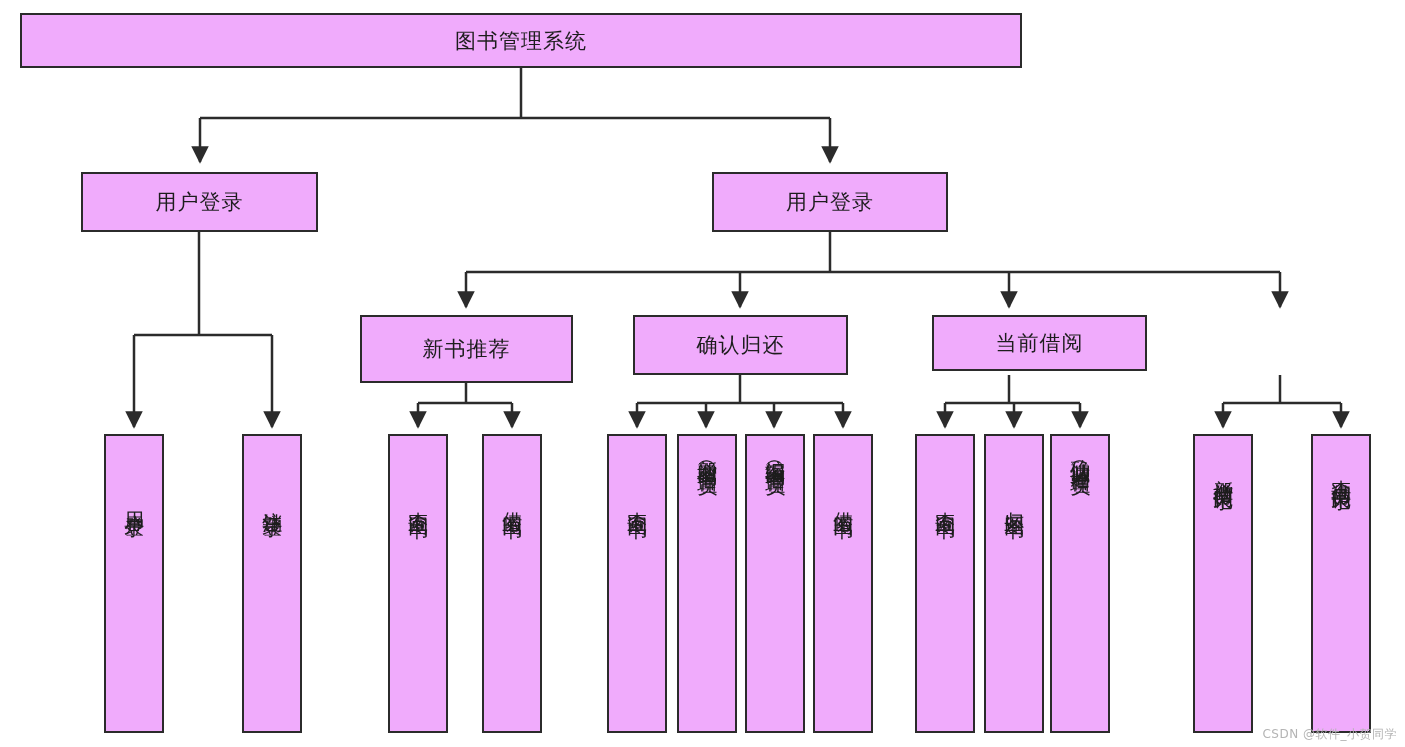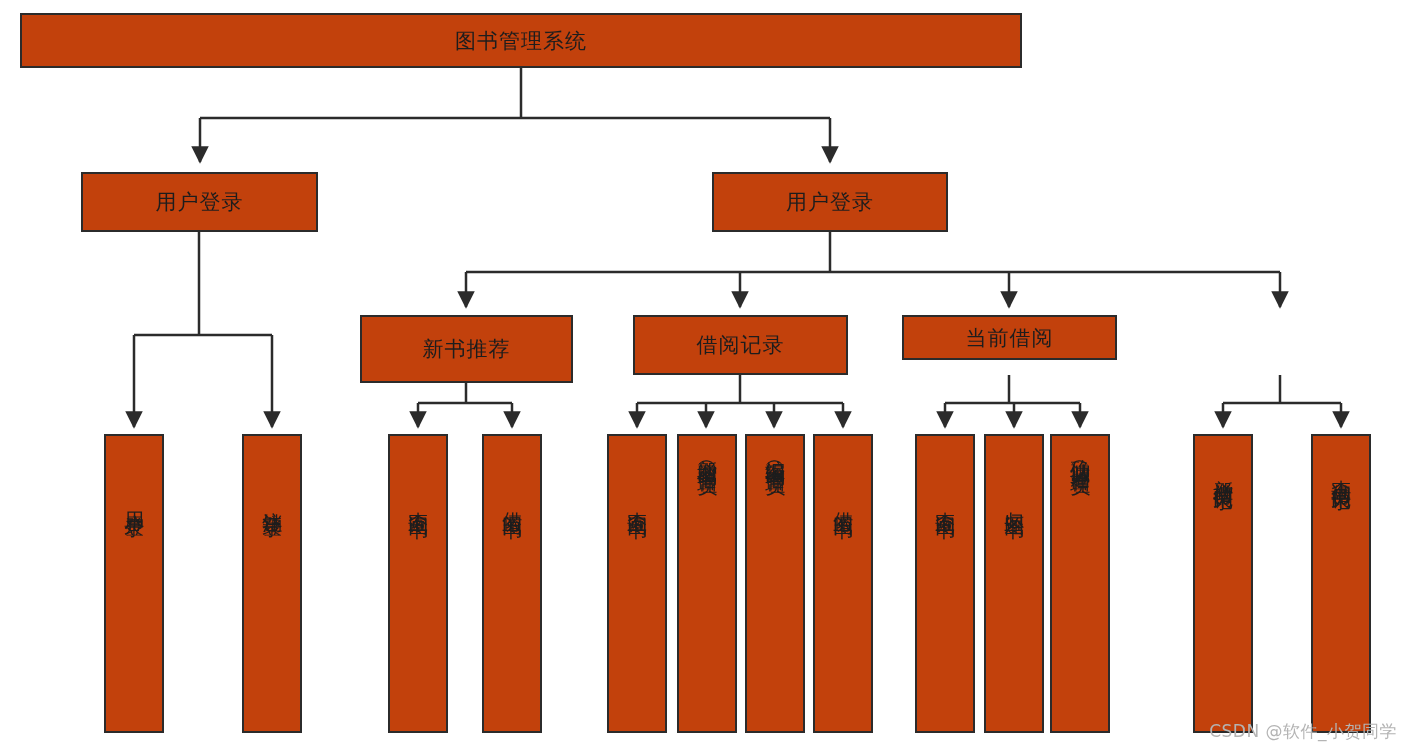--- a/index.html
+++ b/index.html
@@ -5,21 +5,21 @@
   html,body{margin:0;padding:0;background:#ffffff;}
   body{
     font-family:"DejaVu Sans","Liberation Sans",sans-serif;
     width:1405px;height:747px;overflow:hidden;
   }
   #stage{position:relative;width:1405px;height:747px;background:#ffffff;}
   #wire{position:absolute;left:0;top:0;width:1405px;height:747px;}
   .node{
     position:absolute;
     box-sizing:border-box;
-    background:#c2410c;
+    background:#f0abfc;
     border:2.5px solid #2b2b2b;
     display:flex;
     align-items:center;
     justify-content:center;
     color:#1d1d1d;
   }
   .node.h{
     font-size:21px;
     letter-spacing:1px;
   }
@@ -33,21 +33,21 @@
     text-orientation:upright;
     font-size:20px;
     line-height:1.28;
     letter-spacing:2.5px;
     white-space:nowrap;
   }
   #watermark{
     position:absolute;
     right:8px;
     bottom:4px;
-    font-size:17px;
+    font-size:12px;
     color:#b4b4b4;
     letter-spacing:0.5px;
     pointer-events:none;
     white-space:nowrap;
   }
 </style>
 </head>
 <body>
 
 <div id="stage">
@@ -110,23 +110,23 @@
     <span>用户登录</span>
   </div>
   <div class="node h" style="left:712px;top:172px;width:236px;height:60px;">
     <span>用户登录</span>
   </div>
 
   <div class="node h" style="left:360px;top:315px;width:213px;height:68px;">
     <span>新书推荐</span>
   </div>
   <div class="node h" style="left:633px;top:315px;width:215px;height:60px;">
-    <span>借阅记录</span>
+    <span>确认归还</span>
   </div>
-  <div class="node h" style="left:902px;top:315px;width:215px;height:45px;">
+  <div class="node h" style="left:932px;top:315px;width:215px;height:56px;">
     <span>当前借阅</span>
   </div>
 
   <div class="node v" style="left:104px;top:434px;width:60px;height:299px;padding-top:60px;">
     <span class="vtext">用户登录</span>
   </div>
   <div class="node v" style="left:242px;top:434px;width:60px;height:299px;padding-top:60px;">
     <span class="vtext">注销登录</span>
   </div>
 

